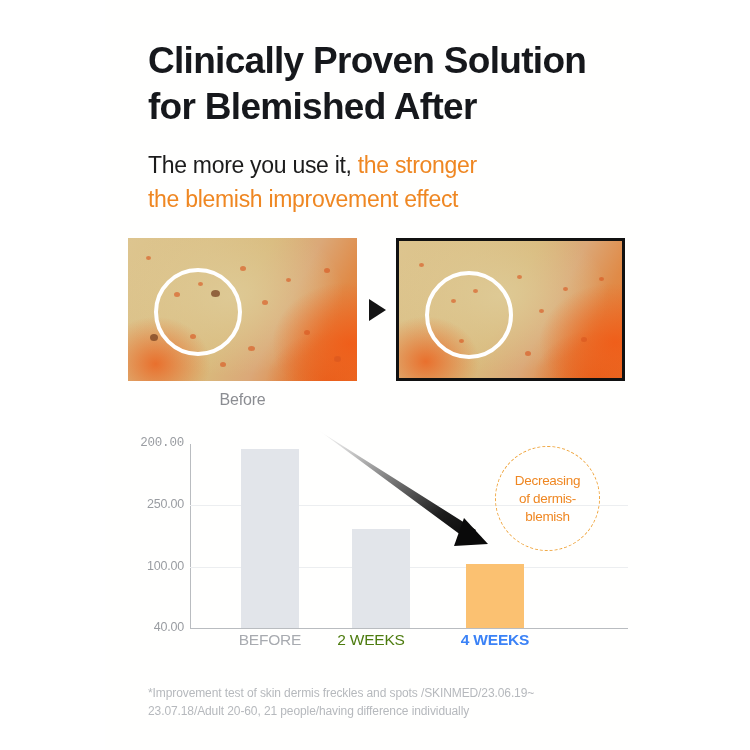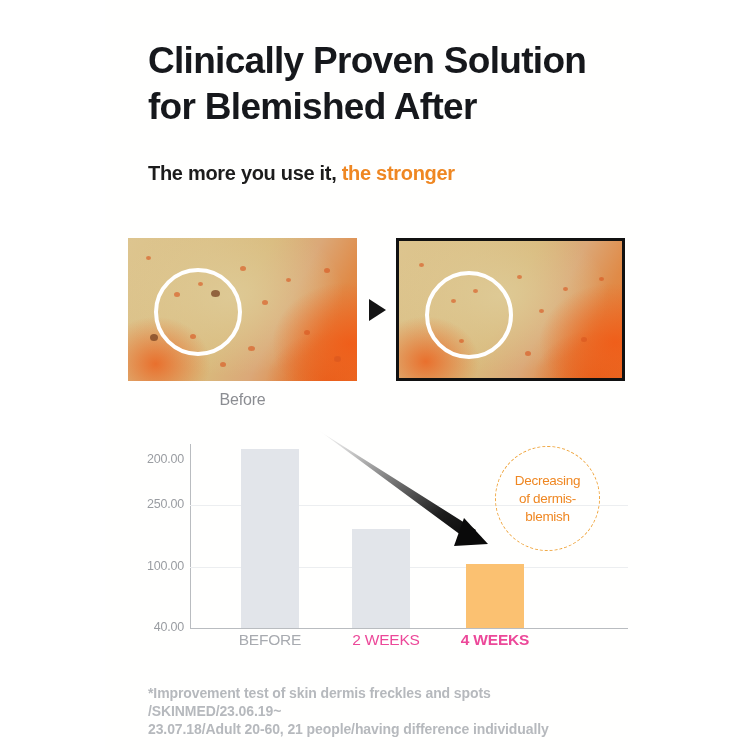--- a/index.html
+++ b/index.html
@@ -21,22 +21,22 @@
     background:#fffffe;
   }
 
   
   #headline {
     position:absolute; left:148px; top:38px; width:470px;
     font-size:37px; font-weight:700; line-height:46px;
     letter-spacing:-0.7px; color:#16181c;
   }
   #subhead {
-    position:absolute; left:148px; top:156px; width:440px;
-    font-size:20px; font-weight:700; line-height:34px;
+    position:absolute; left:148px; top:148px; width:440px;
+    font-size:23px; font-weight:400; line-height:34px;
     letter-spacing:-0.3px; color:#1c1c1c;
   }
   #subhead .accent { color:#EF8722; }
 
   
   .photo {
     position:absolute; overflow:hidden;
     background:#d8b072;
   }
   #photo-before { left:128px; top:238px; width:229px; height:143px; }
@@ -111,36 +111,37 @@
   #callout {
     position:absolute; left:495px; top:446px; width:105px; height:105px;
     border:1.7px dashed #EFA43C; border-radius:50%;
     display:flex; align-items:center; justify-content:center;
     text-align:center; color:#EF8722;
     font-size:13.5px; line-height:18px; letter-spacing:-0.3px;
   }
 
   #footnote {
     position:absolute; left:148px; top:684px; width:470px;
-    font-size:14px; line-height:18px; color:#b6b9bd; letter-spacing:-0.1px;font-weight:bold;
+    font-size:12px; line-height:18px; color:#b6b9bd; letter-spacing:-0.1px;
   }
 </style>
 </head>
 <body>
 
 <div id="page">
   <div id="panel"></div>
 
   <h1 id="headline">
     <span>Clinically Proven Solution</span><br>
     <span>for Blemished After</span>
   </h1>
 
   <p id="subhead">
     <span>The more you use it,</span><span class="accent"> the stronger</span><br>
+    <span class="accent">the blemish improvement effect</span>
   </p>
 
   <div class="photo" id="photo-before">
     <div class="skin"></div>
     <div class="speck" style="left:18px;top:18px;width:5px;height:4px;"></div>
     <div class="speck" style="left:46px;top:54px;width:6px;height:5px;"></div>
     <div class="speck" style="left:70px;top:44px;width:5px;height:4px;"></div>
     <div class="speck" style="left:62px;top:96px;width:6px;height:5px;"></div>
     <div class="speck dark" style="left:83px;top:52px;width:9px;height:7px;"></div>
     <div class="speck dark" style="left:22px;top:96px;width:8px;height:7px;"></div>
@@ -175,34 +176,34 @@
   <div class="caption" id="caption-before">Before</div>
 
   <div id="chart">
     <div id="yaxis"></div>
     <div id="xaxis"></div>
     <div id="grid-layer">
         <div class="gridline" style="top: 73.3333px;"></div>
         <div class="gridline" style="top: 134.667px;"></div>
       </div>
     <div id="ytick-layer">
-        <div class="ytick" style="top: 20px;">200.00</div>
+        <div class="ytick" style="top: 4px; font-family: Liberation Mono, monospace;">200.00</div>
         <div class="ytick" style="top: 65.3333px;">250.00</div>
         <div class="ytick" style="top: 126.667px;">100.00</div>
         <div class="ytick" style="top: 188px;">40.00</div>
       </div>
     <div id="bar-layer">
         <div class="bar gray" style="left: 113px; top: 16.9067px; height: 179.093px; bottom: auto; background: rgb(226, 229, 234);"></div>
         <div class="bar gray" style="left: 224px; top: 96.64px; height: 99.36px; bottom: auto; background: rgb(226, 229, 234);"></div>
         <div class="bar orange" style="left: 338px; top: 132.213px; height: 63.7867px; bottom: auto; background: rgb(251, 193, 113);"></div>
       </div>
     <div id="xlabel-layer">
         <div class="xlabel" style="left: 82px; color: rgb(168, 171, 176);">BEFORE</div>
-        <div class="xlabel" style="left: 198px; color: #ec4899;">2 WEEKS</div>
-        <div class="xlabel" style="left: 307px; color: #ec4899; font-weight: 700;">4 WEEKS</div>
+        <div class="xlabel" style="left: 183px; color: #4d7c0f;">2 WEEKS</div>
+        <div class="xlabel" style="left: 307px; color: #3b82f6; font-weight: 700;">4 WEEKS</div>
       </div>
   </div>
 
   <svg id="big-arrow" viewBox="0 0 500 230">
     <defs>
       <linearGradient id="agrad" x1="0" y1="0" x2="1" y2="1">
         <stop offset="0%" stop-color="#ffffff"></stop>
         <stop offset="18%" stop-color="#d9d9d9"></stop>
         <stop offset="52%" stop-color="#6a6a6a"></stop>
         <stop offset="78%" stop-color="#1c1c1c"></stop>

